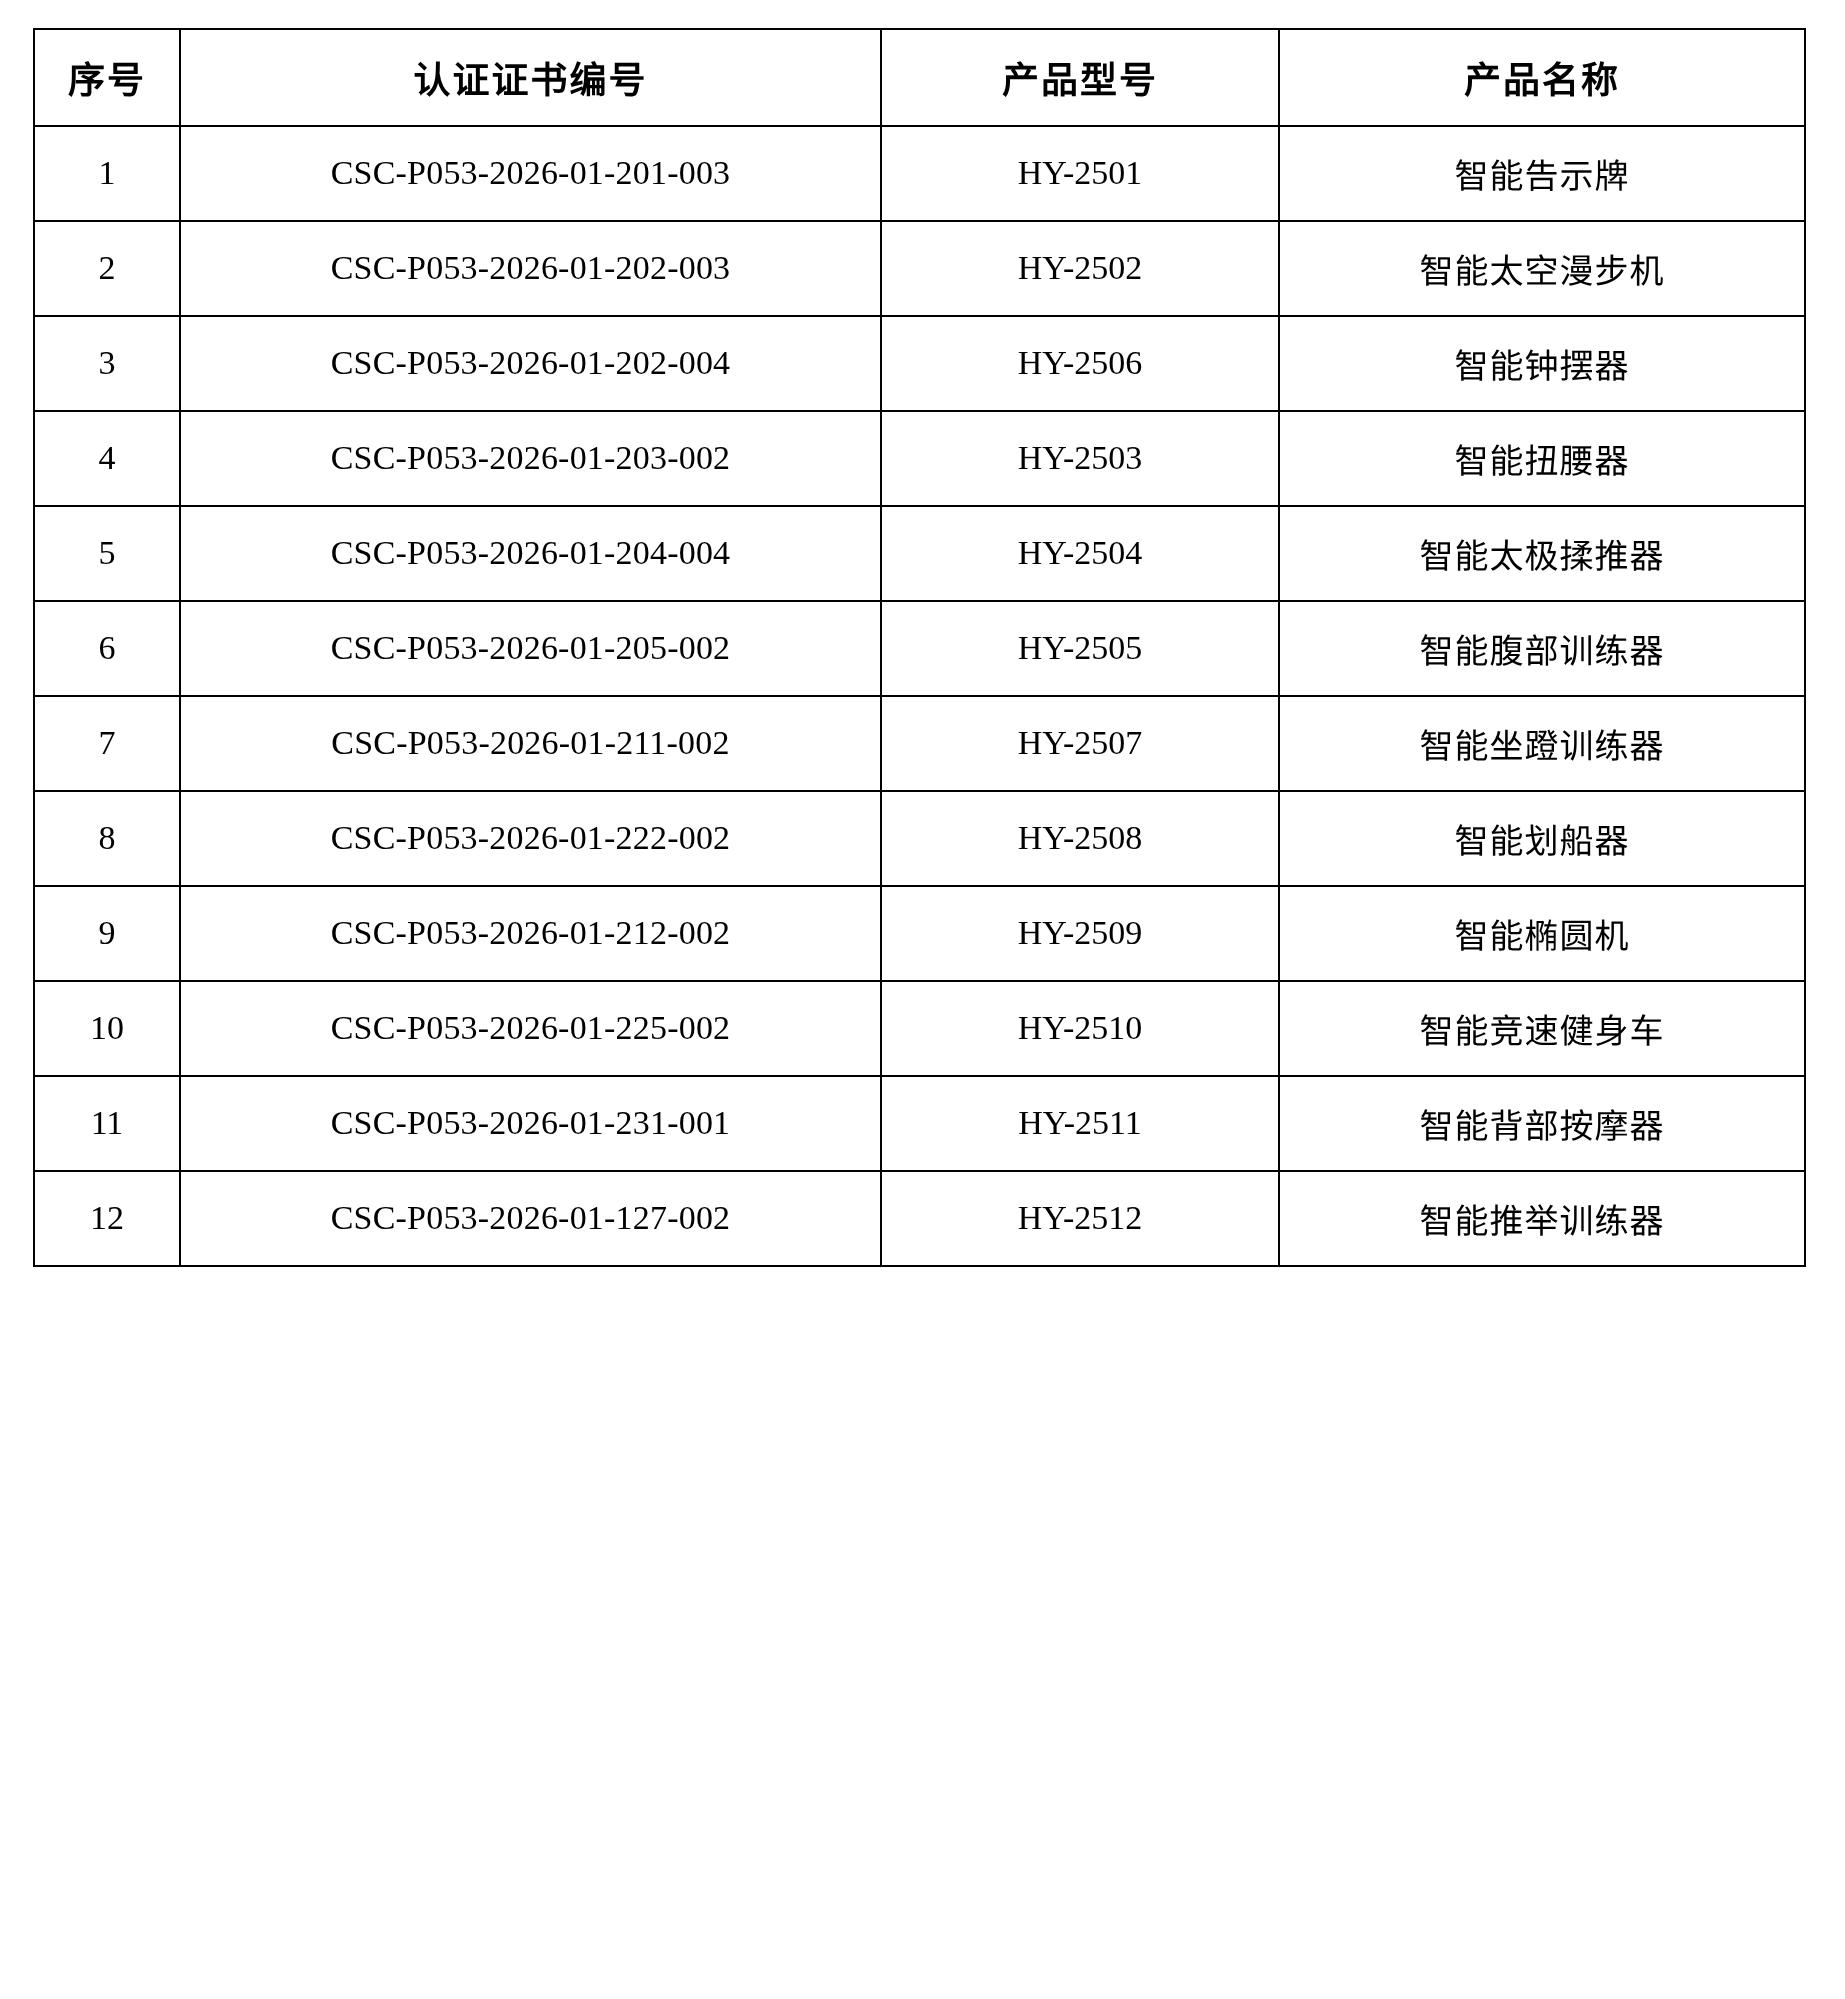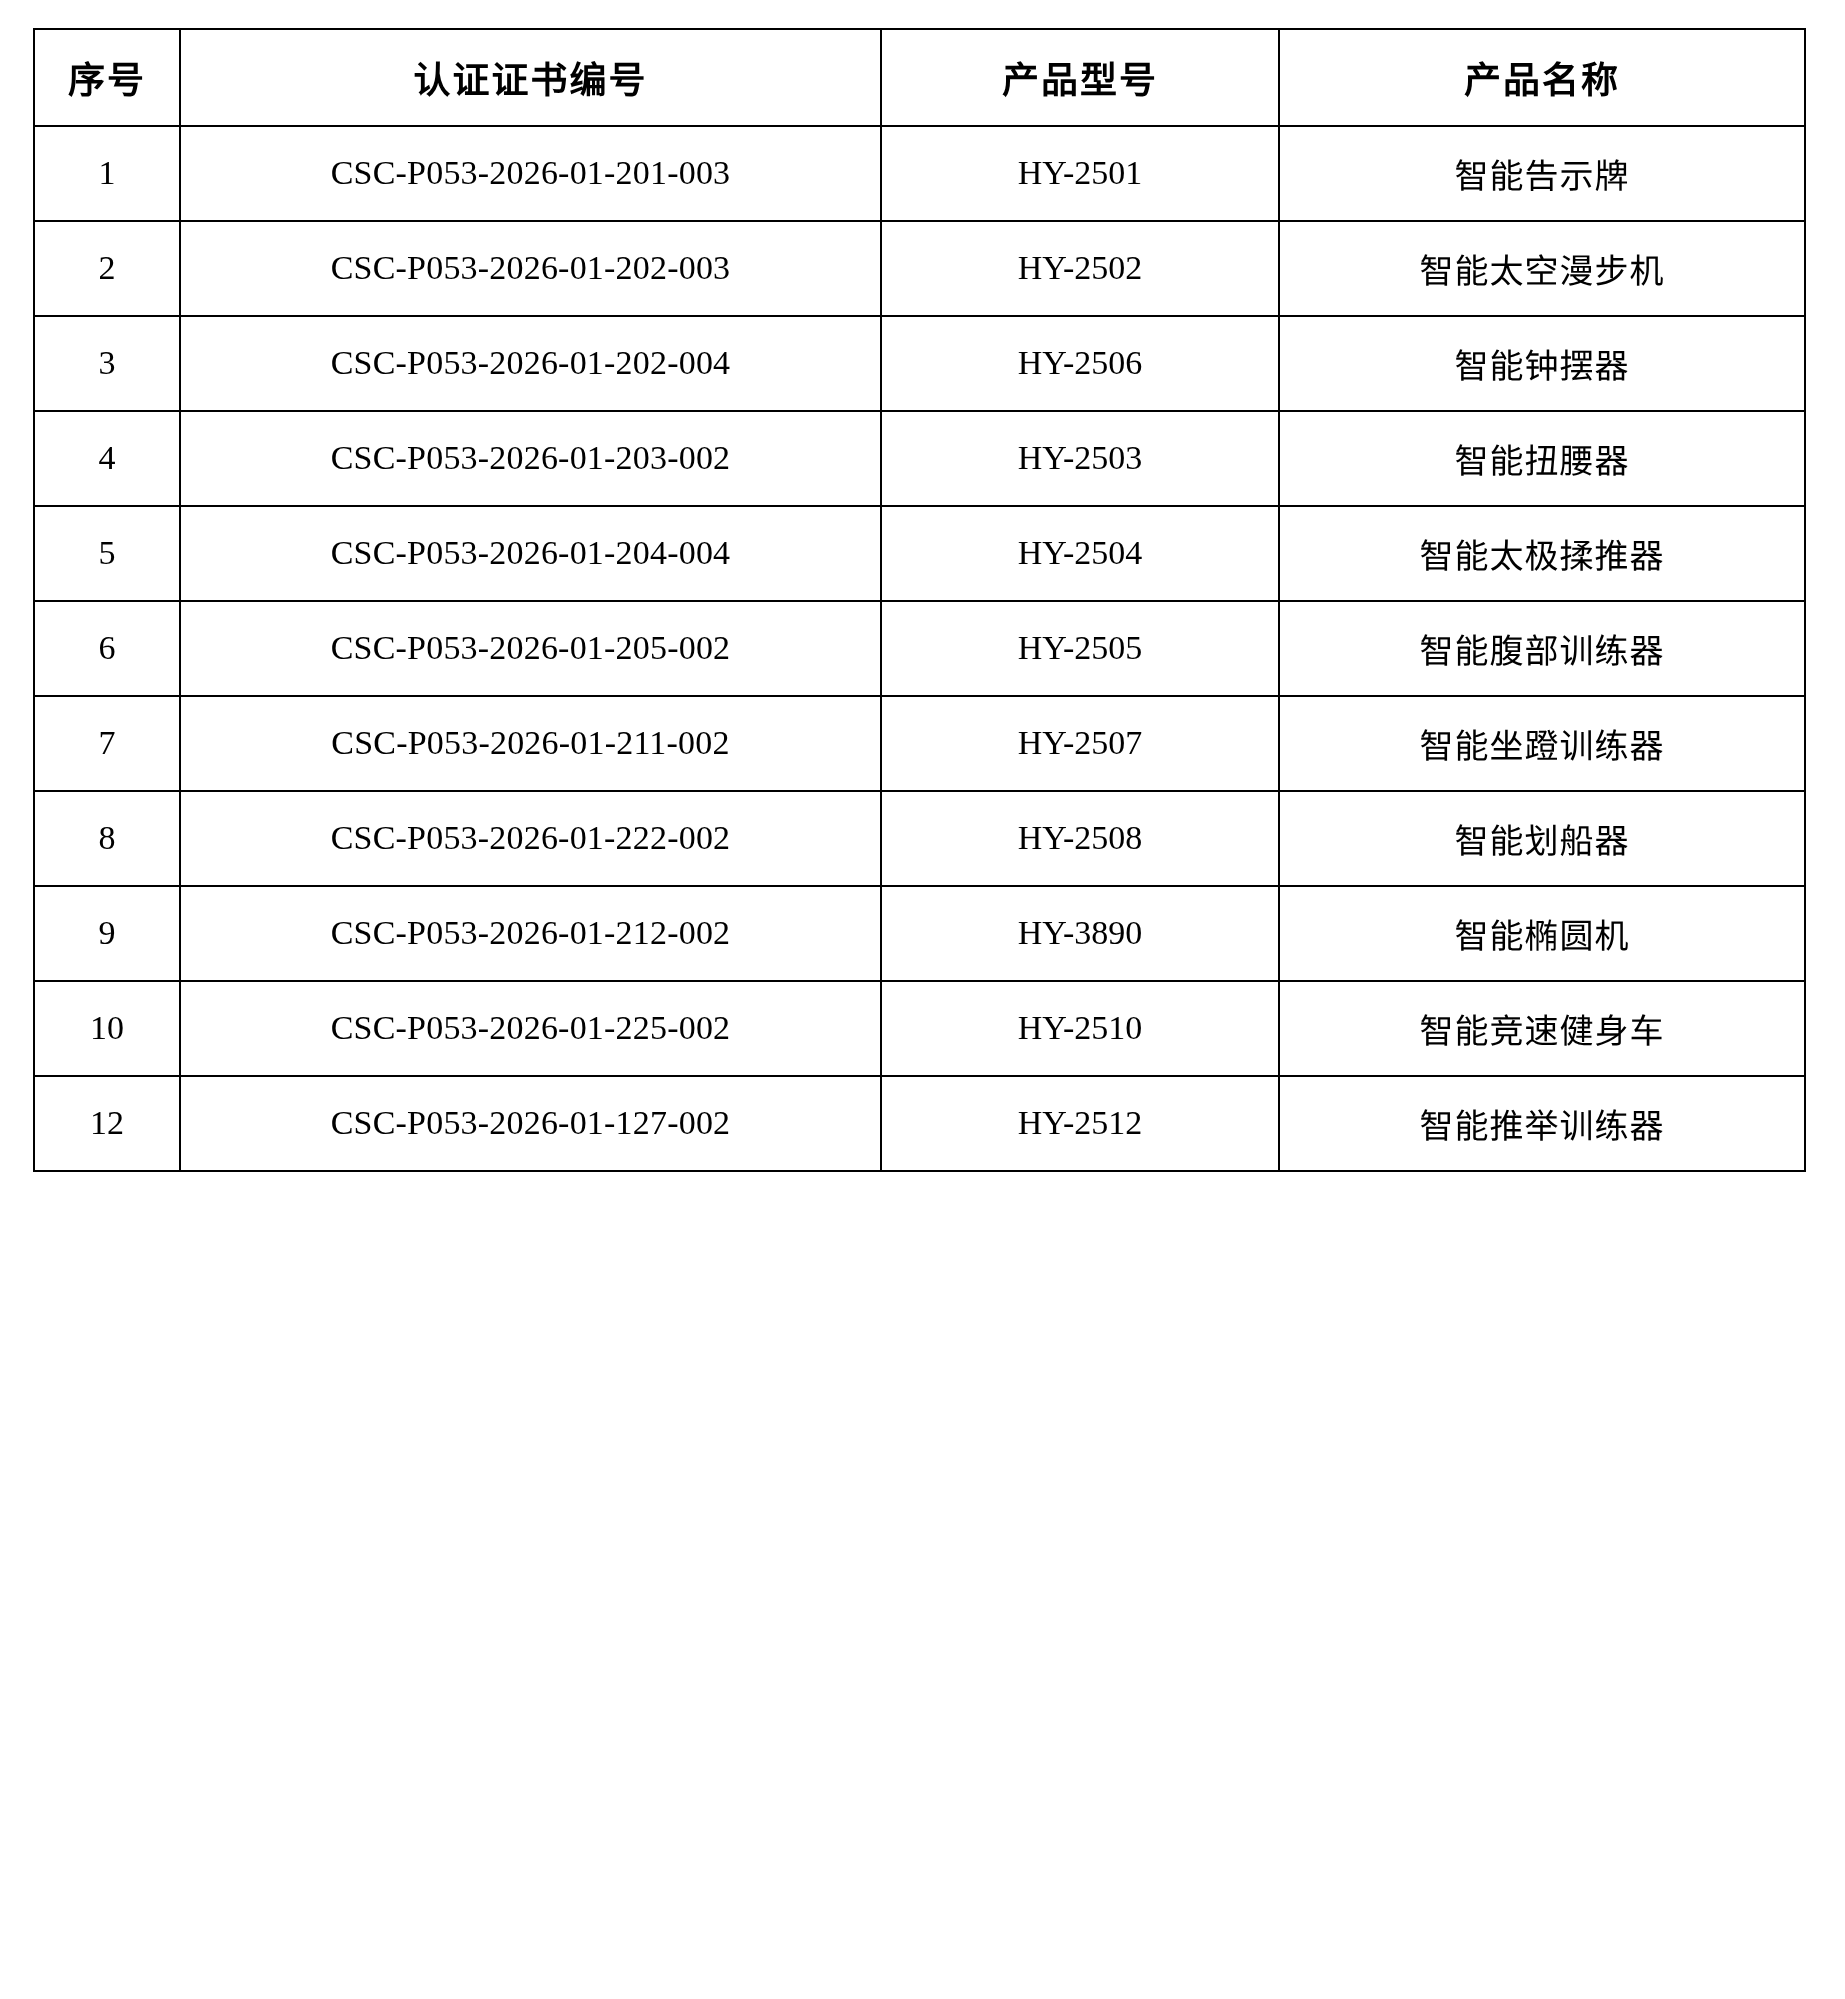--- a/index.html
+++ b/index.html
@@ -129,28 +129,34 @@
         </tr>
         <tr>
           <td class="cell-index">8</td>
           <td class="cell-cert">CSC-P053-2026-01-222-002</td>
           <td class="cell-model">HY-2508</td>
           <td class="cell-name">智能划船器</td>
         </tr>
         <tr>
           <td class="cell-index">9</td>
           <td class="cell-cert">CSC-P053-2026-01-212-002</td>
-          <td class="cell-model">HY-3890</td>
+          <td class="cell-model">HY-2509</td>
           <td class="cell-name">智能椭圆机</td>
         </tr>
         <tr>
           <td class="cell-index">10</td>
           <td class="cell-cert">CSC-P053-2026-01-225-002</td>
           <td class="cell-model">HY-2510</td>
           <td class="cell-name">智能竞速健身车</td>
+        </tr>
+        <tr>
+          <td class="cell-index">11</td>
+          <td class="cell-cert">CSC-P053-2026-01-231-001</td>
+          <td class="cell-model">HY-2511</td>
+          <td class="cell-name">智能背部按摩器</td>
         </tr>
         <tr>
           <td class="cell-index">12</td>
           <td class="cell-cert">CSC-P053-2026-01-127-002</td>
           <td class="cell-model">HY-2512</td>
           <td class="cell-name">智能推举训练器</td>
         </tr>
       </tbody>
   </table>
 </div>

